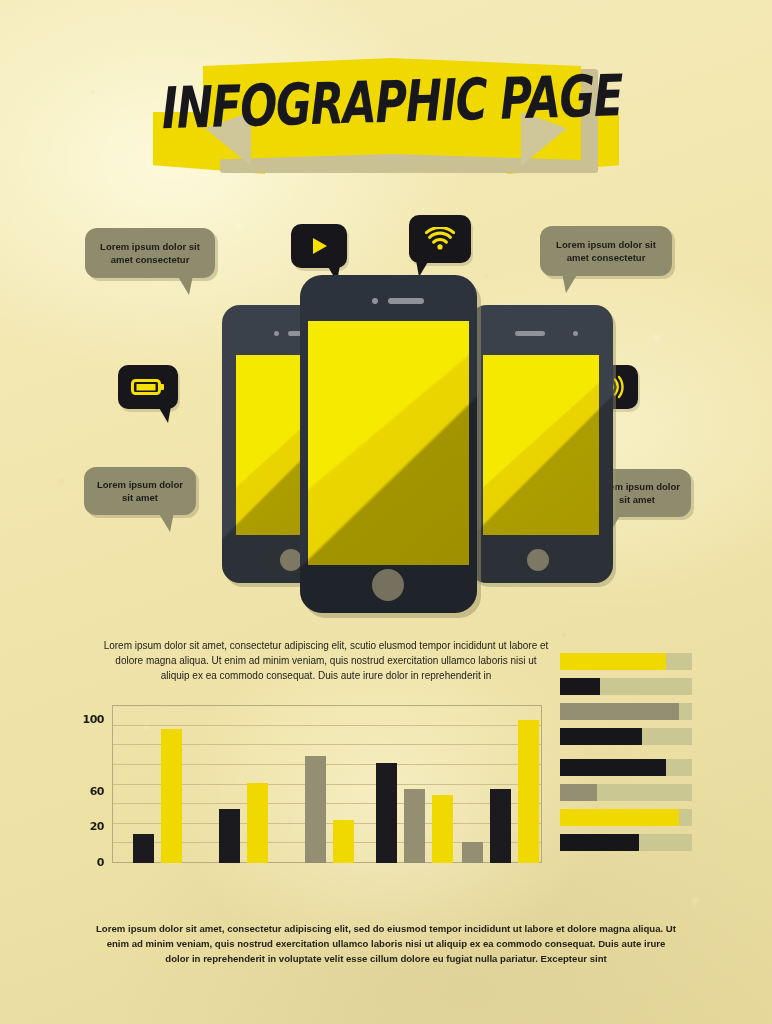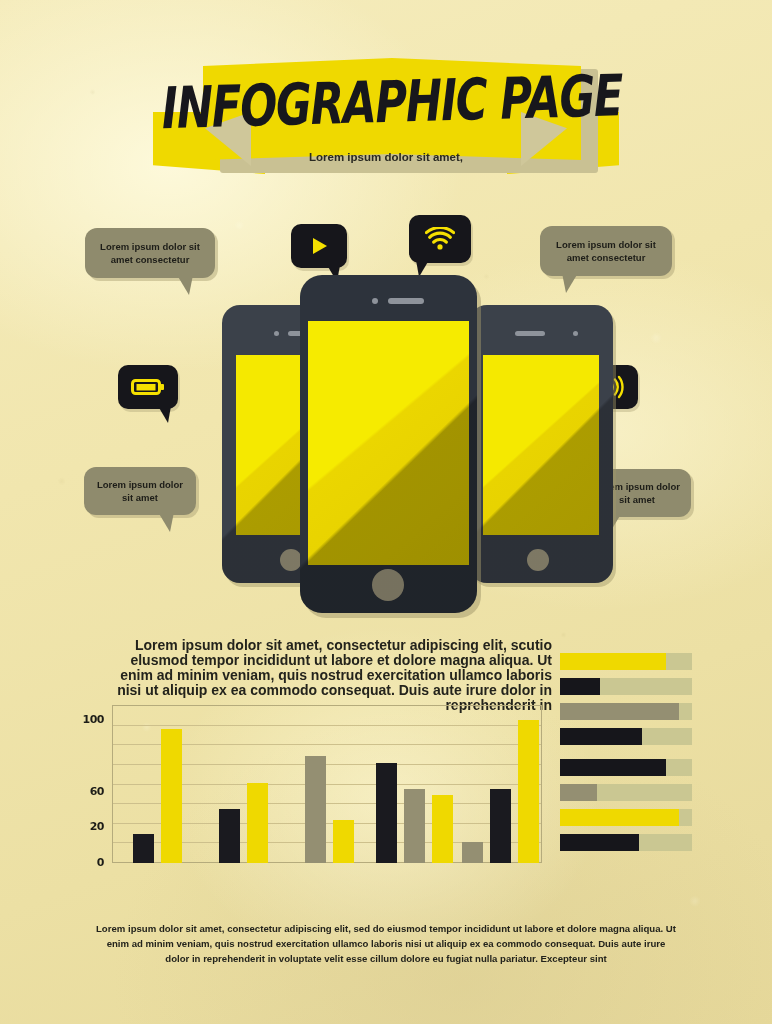--- a/index.html
+++ b/index.html
@@ -196,21 +196,21 @@
   .tail-icon-br { bottom: -14px; right: 7px;
     border-left: 10px solid transparent; border-right: 3px solid transparent;
     border-top: 17px solid #16161b; }
   .tail-icon-bl { bottom: -14px; left: 7px;
     border-right: 10px solid transparent; border-left: 3px solid transparent;
     border-top: 17px solid #16161b; }
 
   
   #para-top {
     position: absolute; left: 100px; top: 638px; width: 452px;
-    text-align: right; font-size: 14px; font-weight: bold;
+    text-align: center; font-size: 10px; font-weight: normal;
     line-height: 15px; color: #23231c;
   }
 
   
   #chart { position: absolute; left: 72px; top: 705px; width: 470px; height: 195px; }
   #chart-plot {
     position: absolute; left: 40px; top: 0; width: 430px; height: 158px;
     border: 1px solid #b5ab7c;
     border-right: 1px solid #b5ab7c;
   }
@@ -267,21 +267,20 @@
     <div class="ribbon-tail left"></div>
     <div class="ribbon-tail right"></div>
     <div id="ribbon-shadow"></div>
     <div id="ribbon-main"></div>
     <div class="ribbon-notch left"></div>
     <div class="ribbon-notch right"></div>
     <div id="title">INFOGRAPHIC PAGE</div>
   </div>
 
   <div id="subtitle">
-    <div>Lorem ipsum dolor sit amet,</div>
   </div>
 
   <div class="bubble icon" style="left:291px; top:224px;">
     <span class="tail tail-icon-br"></span>
     <svg width="22" height="22" viewBox="0 0 22 22">
       <polygon points="5,3 19,11 5,19" fill="#f5e000"></polygon>
     </svg>
   </div>
 
   <div class="bubble icon" style="left:409px; top:215px; width:62px; height:48px;">

